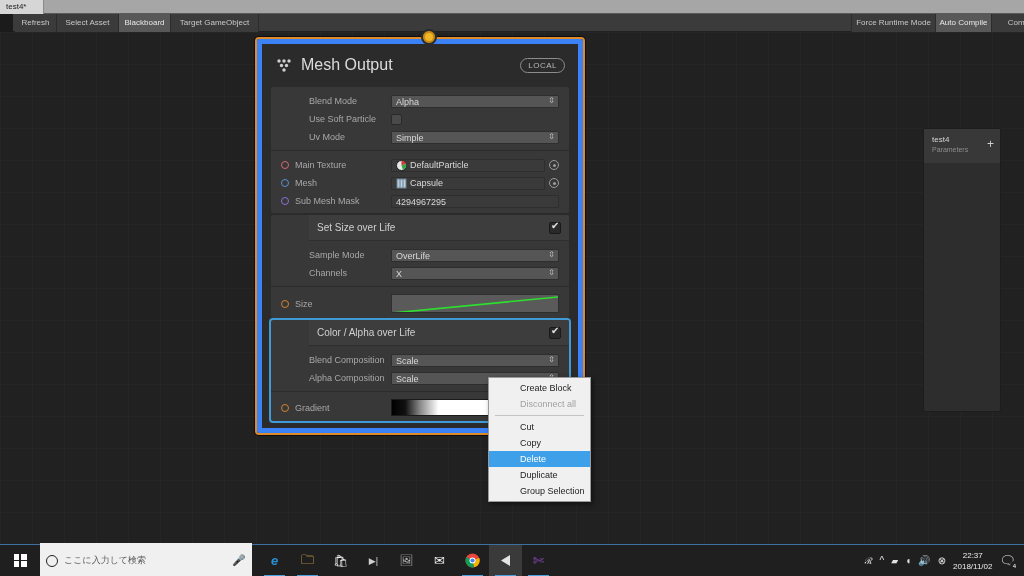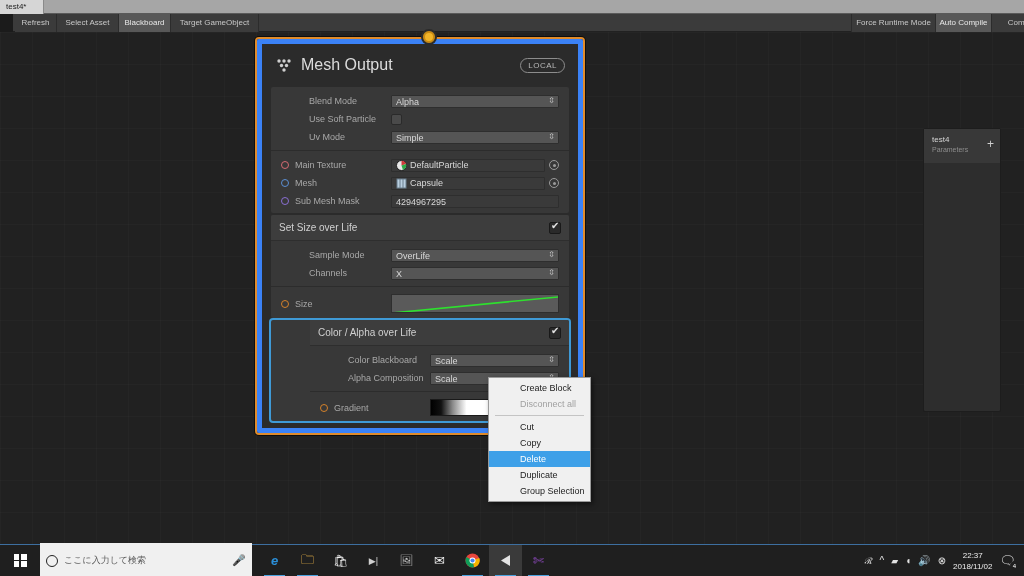--- a/index.html
+++ b/index.html
@@ -75,25 +75,26 @@
   .node-icon { width: 18px; height: 14px; position: relative; margin-right: 8px; }
   .node-title { color: #dcdcdc; font-size: 16px; flex: 1; }
   .local-badge {
     color: #b8b8b8; font-size: 8px; letter-spacing: .5px;
     border: 1px solid #8d8d8d; border-radius: 8px;
     padding: 2px 7px;
   }
 
   
   .block { margin: 2px 8px 0 8px; background: #383838; border-radius: 2px; overflow: hidden; }
-  .block.sel { box-shadow: 0 0 0 2px #3f9ad6; padding-left: 39px; }
+  .block.sel { box-shadow: 0 0 0 2px #3f9ad6; }
   .block-head {
     height: 26px; display: flex; align-items: center; justify-content: space-between;
     padding: 0 8px; background: #3d3d3d; color: #d0d0d0; font-size: 10px;
     border-bottom: 1px solid #2e2e2e;
+    margin-left: 38px;
   }
   .chk {
     width: 12px; height: 12px; background: #2a2a2a; border: 1px solid #191919;
     border-radius: 2px; position: relative;
   }
   .chk::after {
     content: "✔"; position: absolute; left: 1px; top: -3px;
     color: #e2e2e2; font-size: 10px;
   }
   .block-body { padding: 6px 0 2px 0; }
@@ -326,21 +327,21 @@
         <div class="block sel" style="margin-bottom:6px;">
           <div class="block-head">
             <span>Color / Alpha over Life</span>
             <span class="chk"></span>
           </div>
           <div class="block-body">
 
 
             <div class="row">
               <span class="port spacer"></span>
-              <span class="lbl indent">Color Blackboard</span>
+              <span class="lbl indent">Blend Composition</span>
               <span class="field popup">Scale</span>
             </div>
 
             <div class="row">
               <span class="port spacer"></span>
               <span class="lbl indent">Alpha Composition</span>
               <span class="field popup">Scale</span>
             </div>
 
             <div class="sep"></div>

